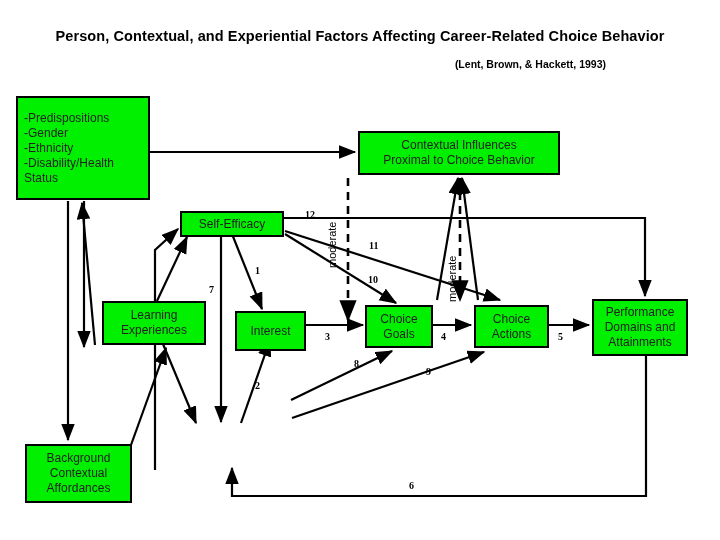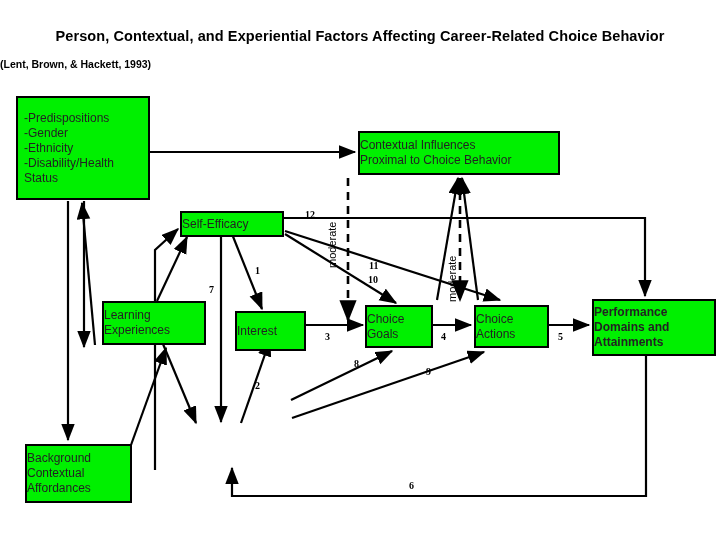--- a/index.html
+++ b/index.html
@@ -1,25 +1,25 @@
 <!DOCTYPE html>
 <html><head>
 <meta charset="utf-8">
 <style>
   html,body{margin:0;padding:0;background:#ffffff;}
   body{width:720px;height:540px;font-family:"Liberation Sans",sans-serif;color:#000;}
   #stage{position:relative;width:720px;height:540px;overflow:hidden;}
   #svg-layer{position:absolute;left:0;top:0;width:720px;height:540px;}
   .title{position:absolute;left:0;top:28px;width:720px;text-align:center;
          font-size:14.5px;font-weight:bold;letter-spacing:.1px;}
-  .subtitle{position:absolute;left:0;top:58px;width:659px;text-align:left;
+  .subtitle{position:absolute;left:0;top:58px;width:606px;text-align:right;
             font-size:10.5px;font-weight:bold;}
   .node{position:absolute;background:#00f000;border:2px solid #000;
         box-sizing:border-box;display:flex;flex-direction:column;
-        align-items:center;justify-content:center;
+        align-items:center;justify-content:center;text-align:center;
         font-size:12px;line-height:15px;color:#222;}
   .node.left-align{align-items:flex-start;text-align:left;padding-left:6px;}
   .node .ln{display:block;width:100%;}
   .node.left-align .ln.ctr{text-align:center;}
   .lbl{position:absolute;font-size:10px;font-weight:bold;color:#000;
        line-height:12px;white-space:nowrap;font-family:Liberation Serif, serif;}
   .modlbl{position:absolute;font-size:11px;color:#000;white-space:nowrap;
           transform-origin:0 0;transform:rotate(-90deg);}
 </style>
 </head>
@@ -122,21 +122,21 @@
   <div class="node" style="left:365px;top:305px;width:68px;height:43px;">
     <span class="ln">Choice</span>
     <span class="ln">Goals</span>
   </div>
 
   <div class="node" style="left:474px;top:305px;width:75px;height:43px;">
     <span class="ln">Choice</span>
     <span class="ln">Actions</span>
   </div>
 
-  <div class="node" style="left:592px;top:299px;width:124px;height:57px;font-weight:bold;">
+  <div class="node" style="left:592px;top:299px;width:96px;height:57px;">
     <span class="ln">Performance</span>
     <span class="ln">Domains and</span>
     <span class="ln">Attainments</span>
   </div>
 
 
   <div class="node" style="left:25px;top:444px;width:107px;height:59px;">
     <span class="ln">Background</span>
     <span class="ln">Contextual</span>
     <span class="ln">Affordances</span>
@@ -145,19 +145,19 @@
   <div class="lbl" style="left:255px;top:265px;">1</div>
   <div class="lbl" style="left:255px;top:380px;">2</div>
   <div class="lbl" style="left:325px;top:331px;">3</div>
   <div class="lbl" style="left:441px;top:331px;">4</div>
   <div class="lbl" style="left:558px;top:331px;">5</div>
   <div class="lbl" style="left:409px;top:480px;">6</div>
   <div class="lbl" style="left:209px;top:284px;">7</div>
   <div class="lbl" style="left:354px;top:358px;">8</div>
   <div class="lbl" style="left:426px;top:366px;">9</div>
   <div class="lbl" style="left:368px;top:274px;">10</div>
-  <div class="lbl" style="left:369px;top:240px;margin-top:20px;">11</div>
+  <div class="lbl" style="left:369px;top:240px;">11</div>
   <div class="lbl" style="left:305px;top:209px;">12</div>
 
   <div class="modlbl" style="left:326px;top:268px;">moderate</div>
   <div class="modlbl" style="left:446px;top:302px;">moderate</div>
 
 </div>
 
 </body></html>

